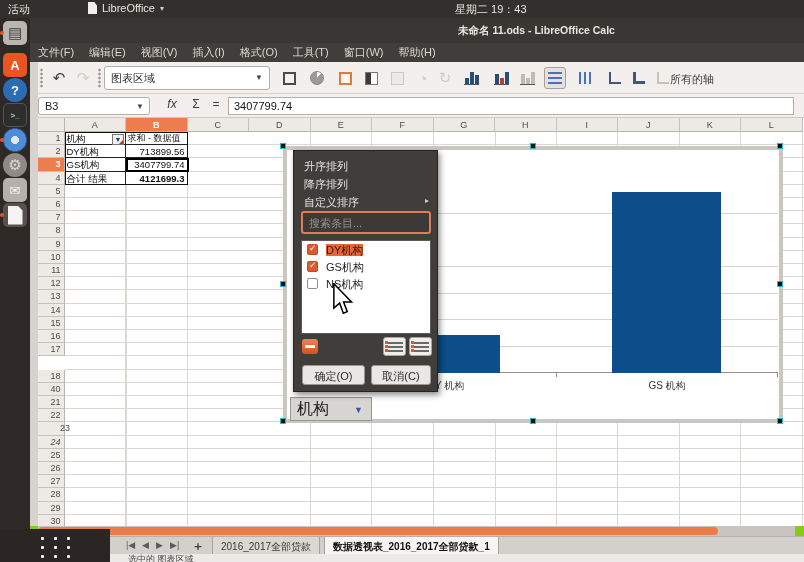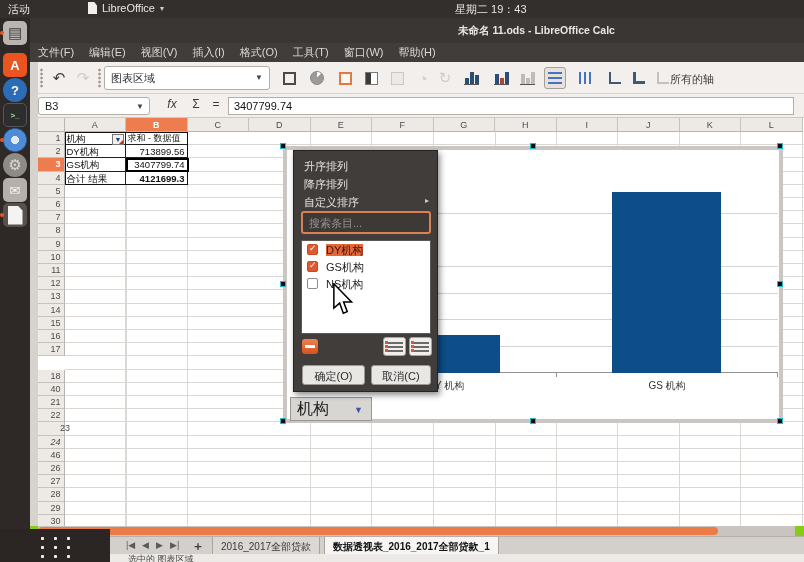--- a/index.html
+++ b/index.html
@@ -299,21 +299,21 @@
       <div class="rowhdr" style="top: 316.8px; height: 13.2px;">15</div>
       <div class="rowhdr" style="top: 330px; height: 13.2px;">16</div>
       <div class="rowhdr" style="top: 343.2px; height: 13.2px;">17</div>
       <div class="rowhdr" style="top: 373px; height: 13.2px;">18</div>
       <div class="rowhdr" style="top: 369.6px; height: 13.2px;">18</div>
       <div class="rowhdr" style="top: 382.8px; height: 13.2px;">40</div>
       <div class="rowhdr" style="top: 396px; height: 13.2px;">21</div>
       <div class="rowhdr" style="top: 409.2px; height: 13.2px;">22</div>
       <div class="rowhdr" style="top: 422.4px; height: 13.2px; padding-left: 22px;">23</div>
       <div class="rowhdr" style="top: 435.6px; height: 13.2px; font-style: italic;">24</div>
-      <div class="rowhdr" style="top: 448.8px; height: 13.2px;">46</div>
+      <div class="rowhdr" style="top: 448.8px; height: 13.2px;">25</div>
       <div class="rowhdr" style="top: 462px; height: 13.2px;">26</div>
       <div class="rowhdr" style="top: 475.2px; height: 13.2px;">27</div>
       <div class="rowhdr" style="top: 488.4px; height: 13.2px;">28</div>
       <div class="rowhdr" style="top: 501.6px; height: 13.2px;">29</div>
       <div class="rowhdr" style="top: 514.8px; height: 13.2px;">30</div>
       <div class="rowhdr" style="top: 528px; height: 13.2px;">31</div>
       <div class="rowhdr" style="top: 541.2px; height: 13.2px;">32</div>
     </div>
 
   <div class="cell left" style="left:64.5px;top:132px;width:61.5px">机构</div>

